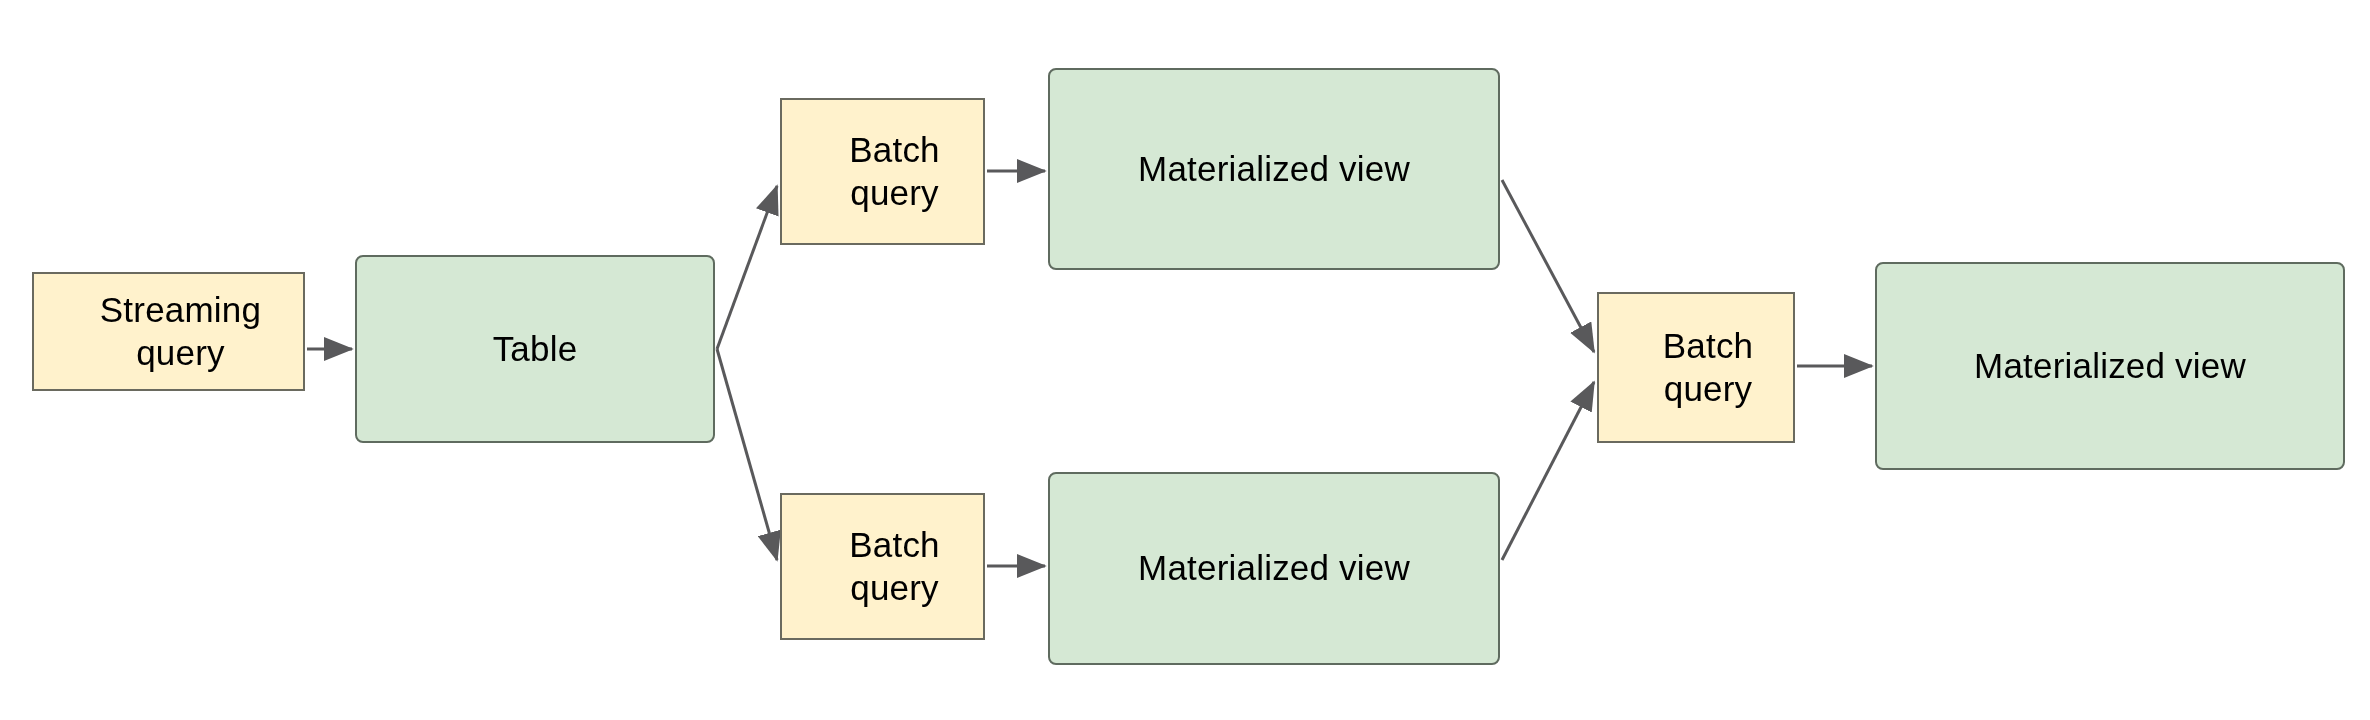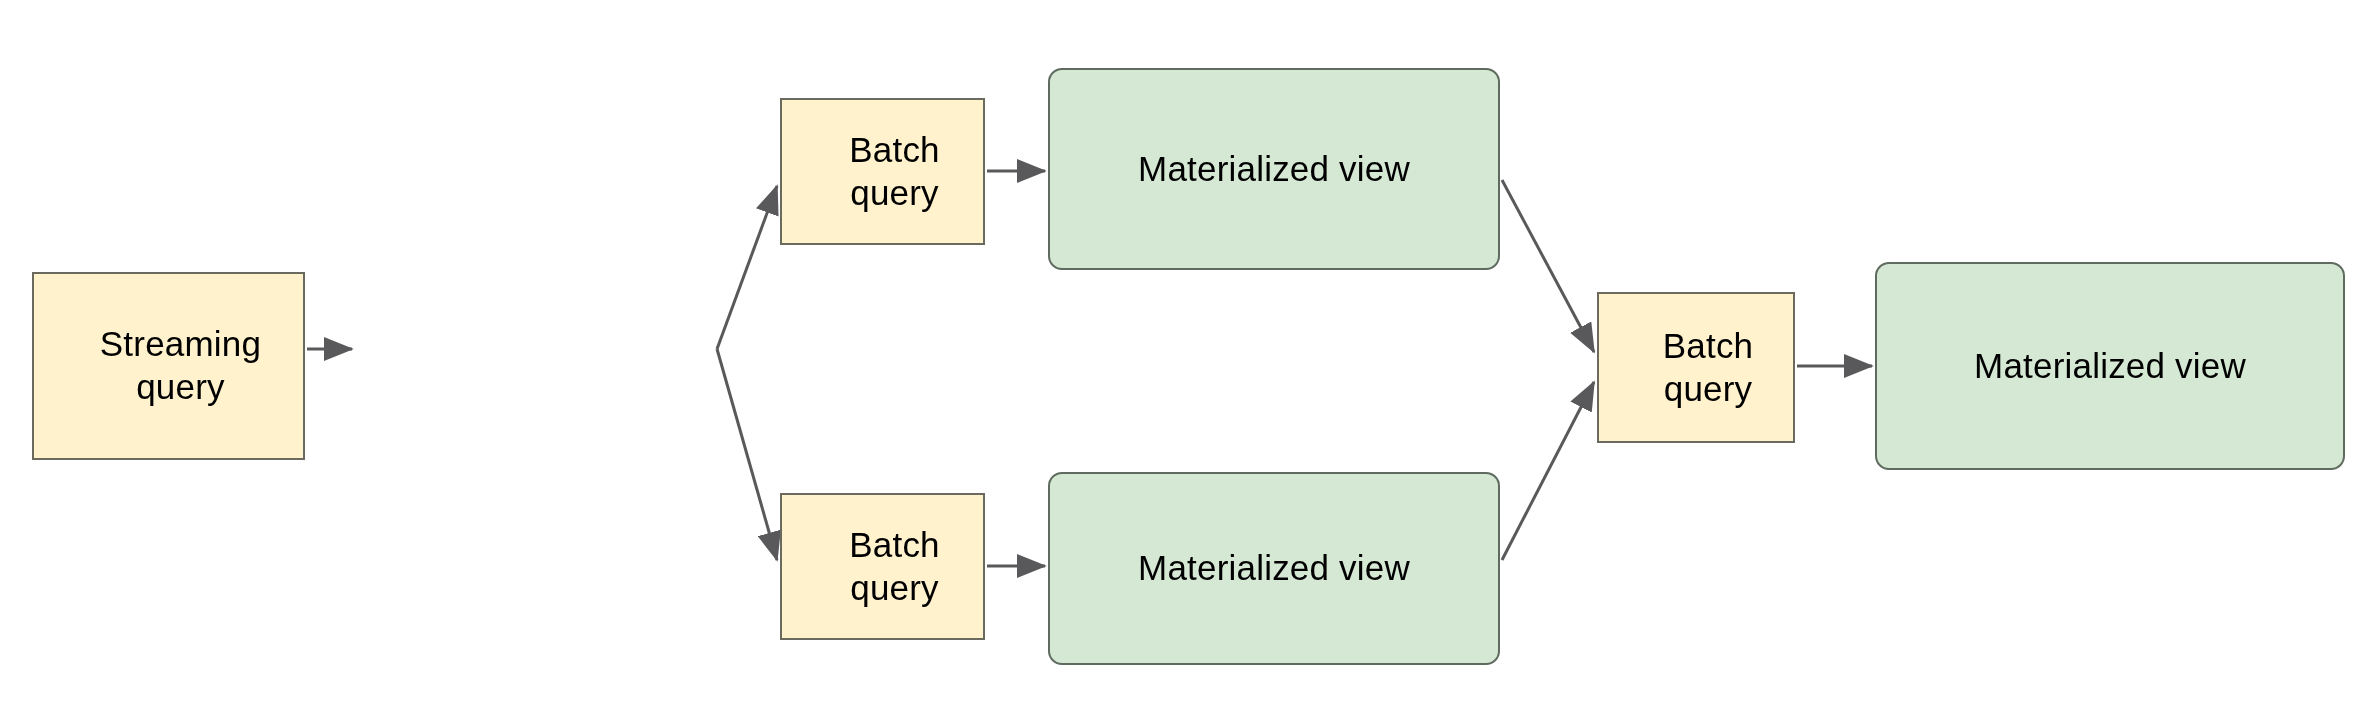--- a/index.html
+++ b/index.html
@@ -41,21 +41,21 @@
     z-index: 2;
   }
   .node-yellow {
     background: #fff2cc;
     border-color: #6a6a5f;
     padding-left: 24px;
   }
   .node-green {
     background: #d5e8d4;
     border-color: #5f6b5f;
-    border-radius: 14px;
+    border-radius: 8px;
   }
   .node-label {
     display: block;
     white-space: pre-line;
     padding: 0 6px;
   }
 </style>
 </head>
 <body>
 
@@ -72,25 +72,28 @@
         <line x1="717" y1="349" x2="777" y2="186"></line>
         <line x1="717" y1="349" x2="777" y2="560"></line>
         <line x1="987" y1="171" x2="1045" y2="171"></line>
         <line x1="987" y1="566" x2="1045" y2="566"></line>
         <line x1="1502" y1="180" x2="1594" y2="352"></line>
         <line x1="1502" y1="560" x2="1594" y2="382"></line>
         <line x1="1797" y1="366" x2="1872" y2="366"></line>
       </g>
   </svg>
 
-  <div class="node node-yellow" style="left: 32px; top: 272px; width: 273px; height: 188px;">
+  <div class="node node-yellow" style="left: 32px; top: 272px; width: 273px; height: 119px;">
     <span class="node-label">Streaming
 query</span>
   </div>
 
+  <div class="node node-green" style="left: 355px; top: 255px; width: 360px; height: 188px;">
+    <span class="node-label">Table</span>
+  </div>
 
   <div class="node node-yellow" style="left: 780px; top: 98px; width: 205px; height: 147px;">
     <span class="node-label">Batch
 query</span>
   </div>
 
   <div class="node node-green" style="left: 1048px; top: 68px; width: 452px; height: 202px;">
     <span class="node-label">Materialized view</span>
   </div>
 

